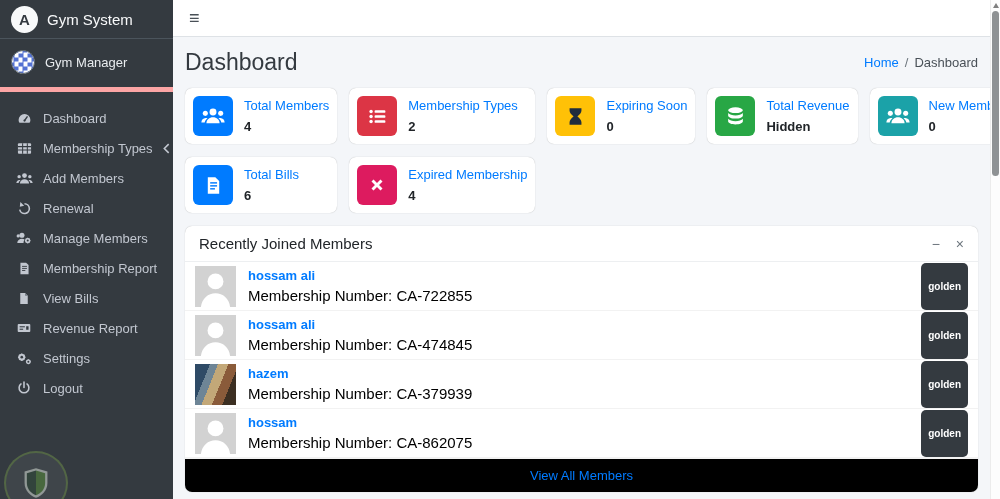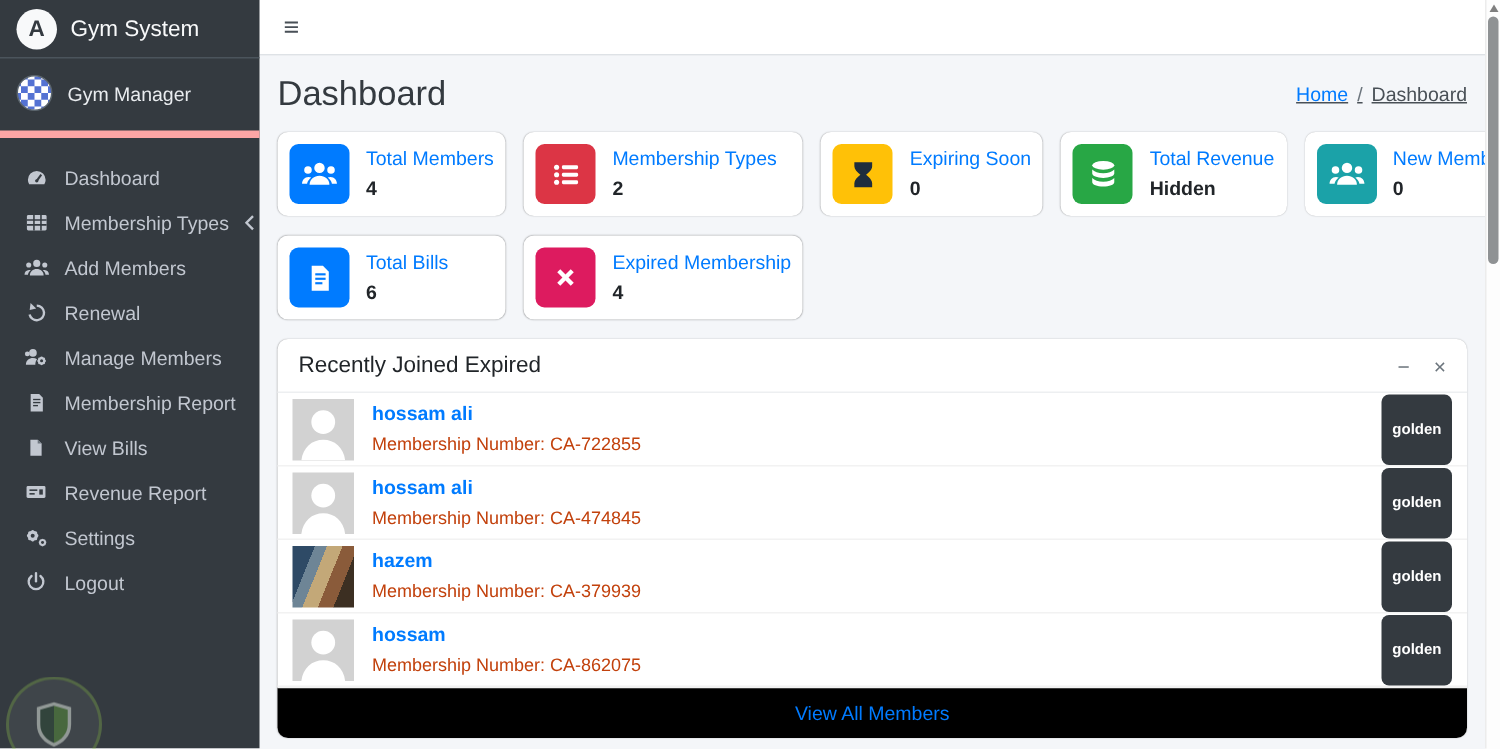--- a/index.html
+++ b/index.html
@@ -49,21 +49,21 @@
   main { flex:1; display:flex; flex-direction:column; min-width:0; }
   .navbar {
     height:37px; background:#fff; border-bottom:1px solid #dee2e6;
     display:flex; align-items:center; padding:0 16px; flex-shrink:0;
   }
   .hamburger { font-size:18px; color:#495057; cursor:pointer; line-height:1; }
   .content { flex:1; padding:9px 22px 0 12px; }
 
   .page-head { display:flex; justify-content:space-between; align-items:center; margin:3px 0 12px; }
   .page-title { font-size:23px; margin:0; color:#343a40; font-weight:500; }
-  .breadcrumb { font-size:13px; color:#495057;text-decoration:underline; }
+  .breadcrumb { font-size:13px; color:#495057; }
   .breadcrumb a { color:#007bff; text-decoration:none; cursor:pointer; }
   .breadcrumb .sep { color:#6c757d; margin:0 6px; }
 
   
   .stats { display:grid; grid-template-columns:repeat(5,1fr); gap:13px 12px; margin-bottom:13px; }
   .stat {
     background:#fff; border-radius:7px; box-shadow:0 0 1px rgba(0,0,0,.3);
     padding:8px; display:flex; gap:11px; align-items:center; height:56px; cursor:pointer;
   }
   .stat-icon {
@@ -87,21 +87,21 @@
   .mavatar {
     width:41px; height:41px; background:#d2d2d2; flex-shrink:0;
     display:flex; align-items:flex-end; justify-content:center; overflow:hidden;
   }
   .mavatar.photo {
     background:
       linear-gradient(112deg,#2e4a66 0 26%,#6e8596 26% 40%,#c3a878 40% 58%,#8a5b3a 58% 76%,#3c2f22 76%);
   }
   .minfo { margin-left:12px; min-width:0; }
   .mname { font-size:13px; font-weight:bold; color:#007bff; text-decoration:none; display:block; margin-bottom:4px; }
-  .mnum { font-size:12px; color:#c2410c; }
+  .mnum { font-size:15px; color:#000000; }
   .mbadge {
     margin-left:auto; background:#343a40; color:#fff; font-size:10px; font-weight:bold;
     padding:18px 7px; border-radius:5px;
   }
   .card-footer {
     background:#000000; text-align:center; padding:9px; font-size:13px;
     border-radius:0 0 7px 7px; border-top:1px solid #f2f2f2;
   }
   .card-footer a { color:#007bff; text-decoration:none; cursor:pointer; }
 
@@ -389,21 +389,21 @@
           <span class="stat-text">
             <a class="stat-label">Expired Membership</a>
             <span class="stat-value">4</span>
           </span>
         </div>
 
       </div>
 
       <div class="card">
         <div class="card-header">
-          <span>Recently Joined Expired</span>
+          <span>Recently Joined Members</span>
           <span class="tools">
             <span>−</span>
             <span>×</span>
           </span>
         </div>
 
         <div class="member">
           <span class="mavatar">
             <svg viewBox="0 0 16 16" width="41" height="41">
                 <circle cx="8" cy="6" r="3.1" fill="#fff"></circle>

